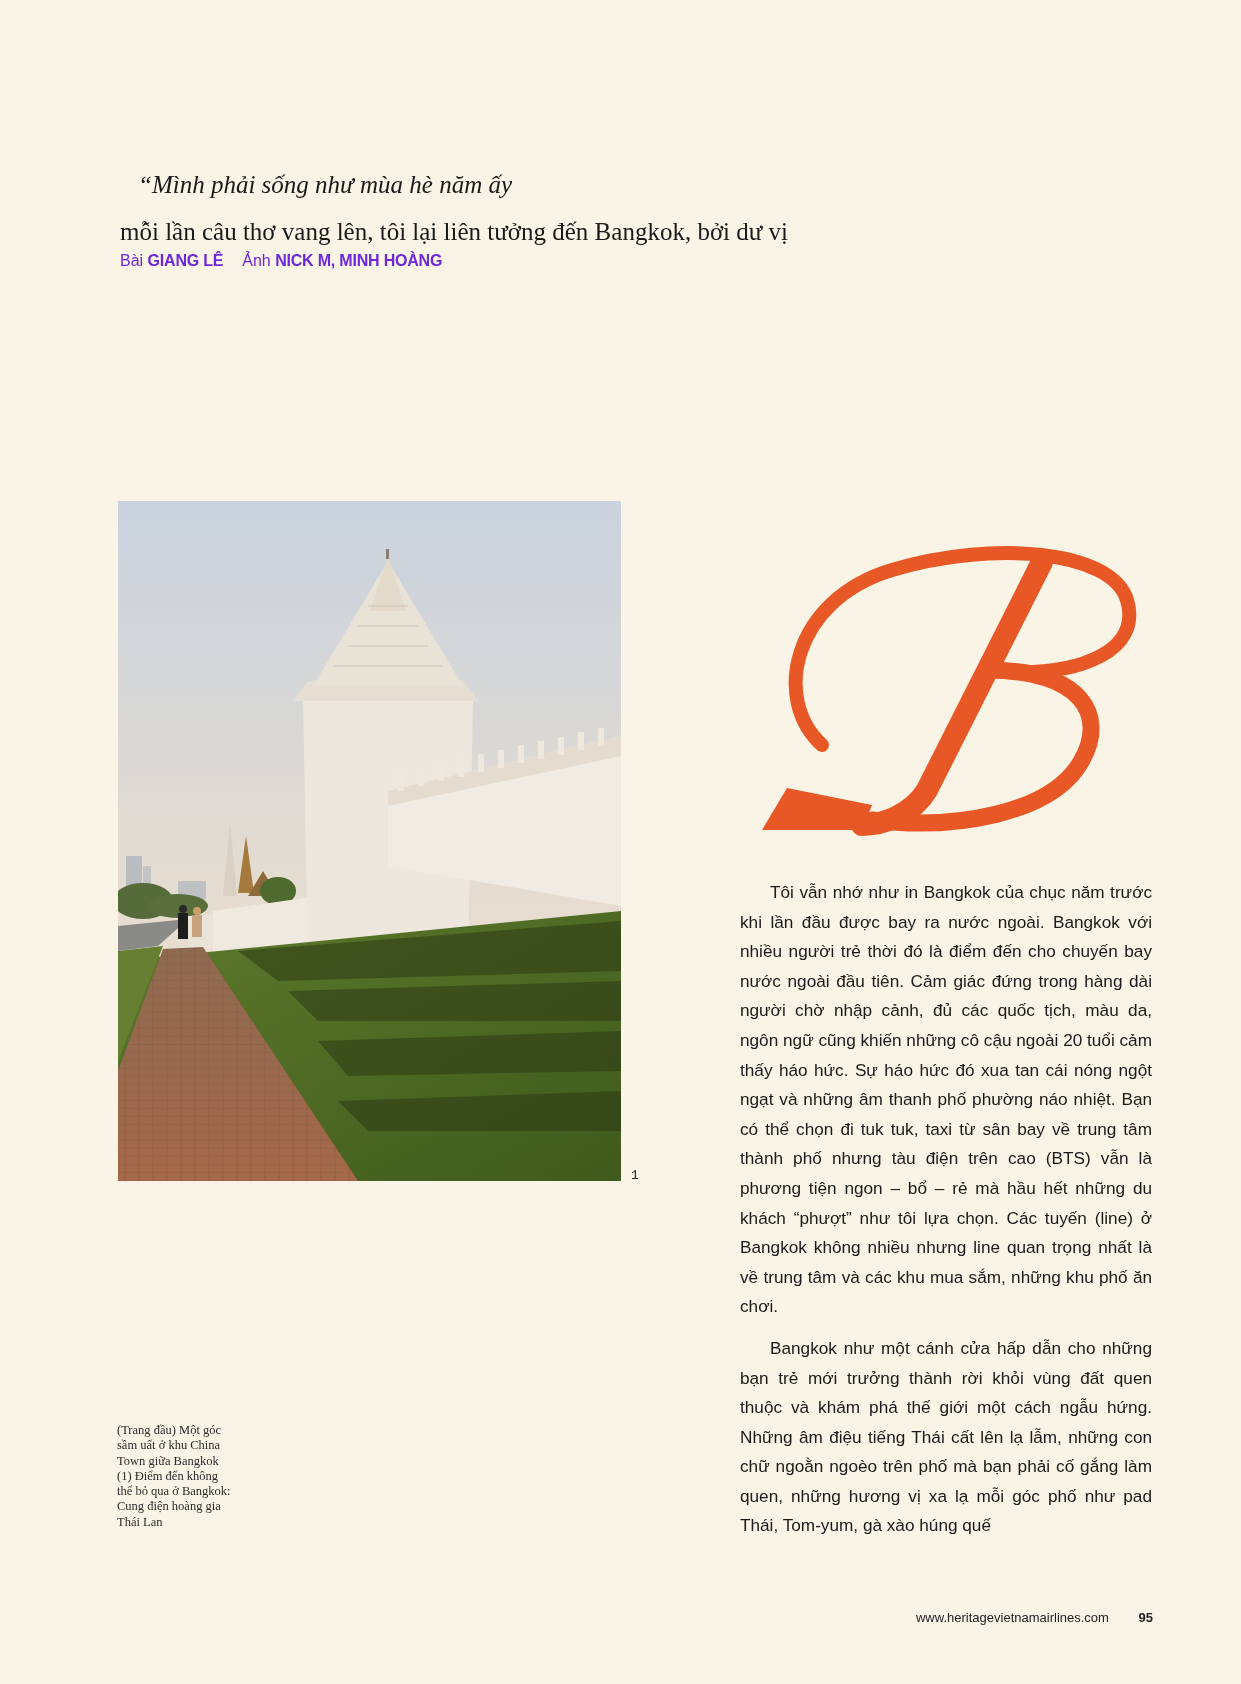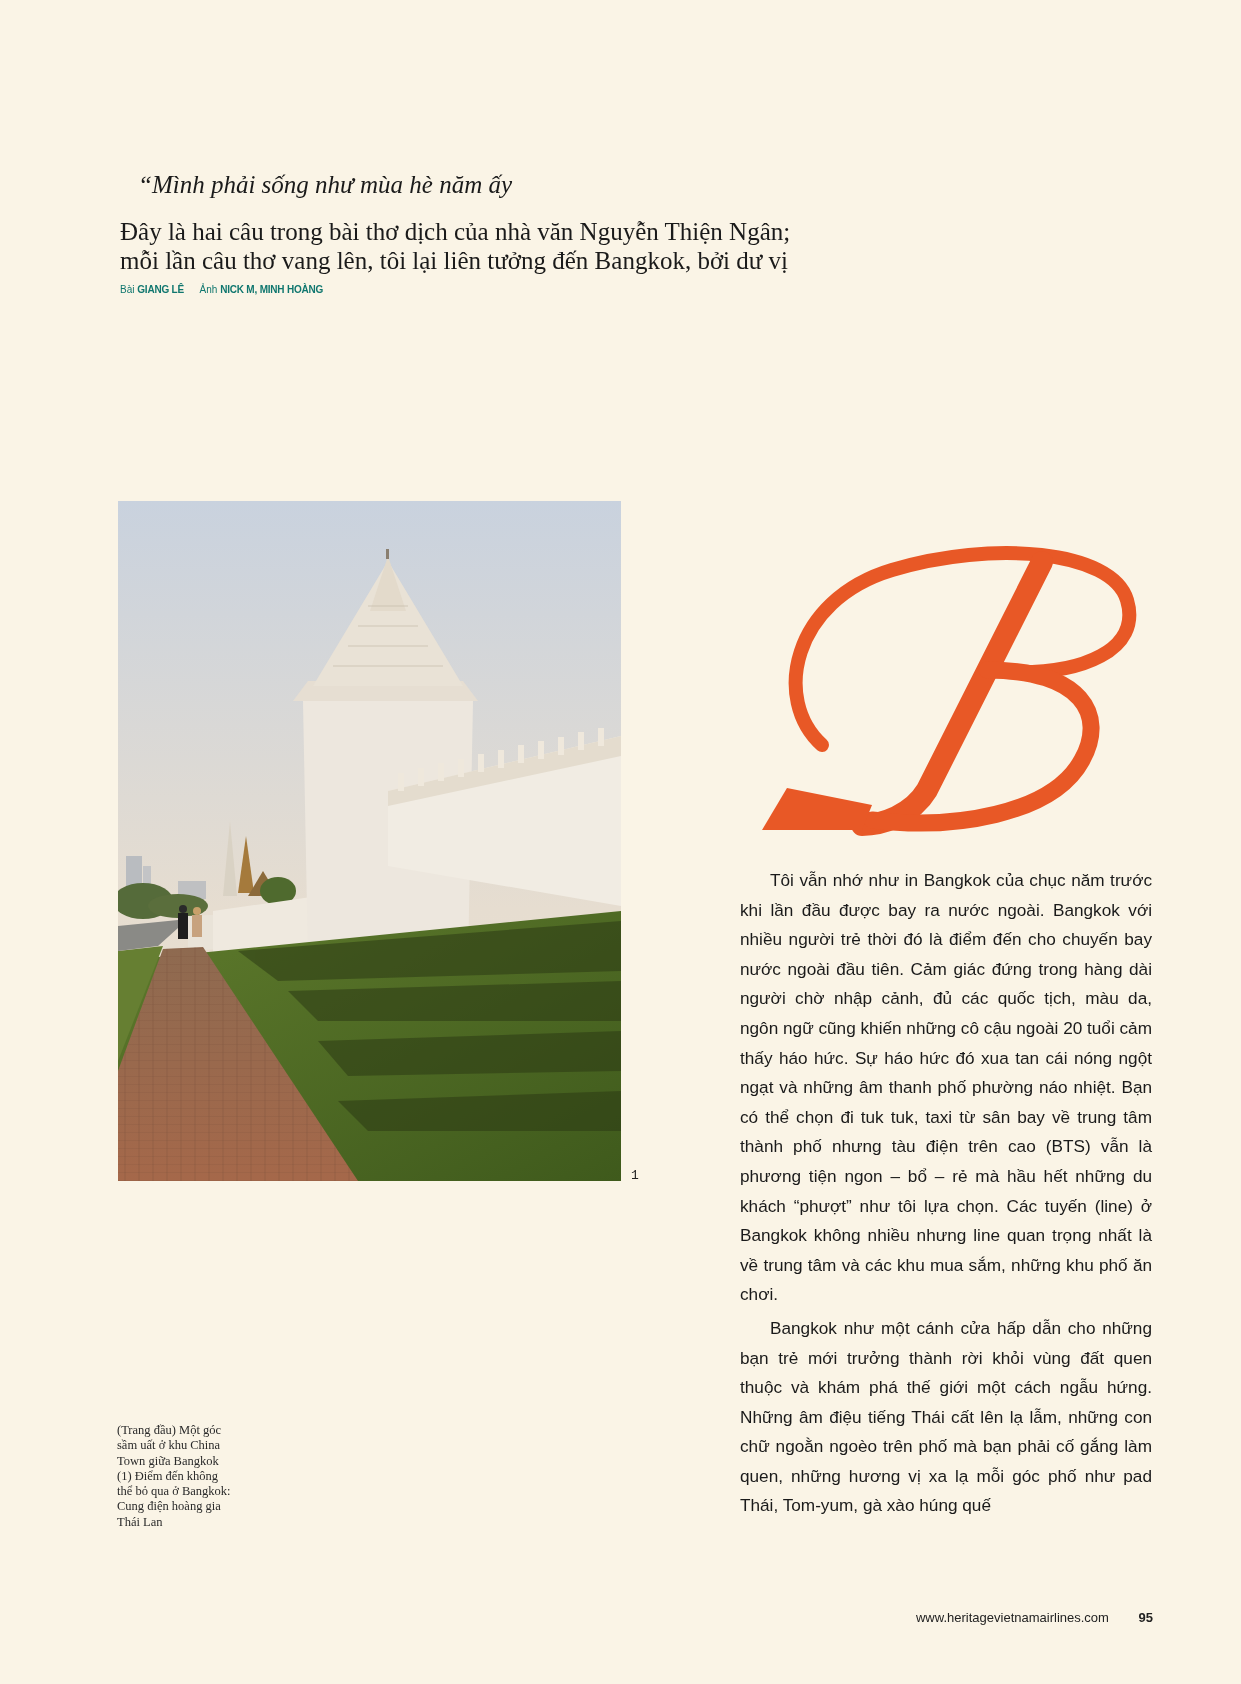--- a/index.html
+++ b/index.html
@@ -21,22 +21,22 @@
     margin: 18px;
   }
   .intro .lede {
     font-family: "Liberation Serif", "DejaVu Serif", serif;
     font-size: 25px; line-height: 29px;
     margin: 0;
   }
   .byline {
     margin-top: 6px;
     font-family: "Liberation Sans", sans-serif;
-    font-size: 10px; line-height: 18px;
-    color: #0f766e;
+    font-size: 16px; line-height: 18px;
+    color: #6d28d9;
   }
   .byline b { font-weight: 700; letter-spacing: -0.2px; }
   .byline .gap { display: inline-block; width: 10px; }
 
   .photo {
     position: absolute; left: 118px; top: 501px;
     width: 503px; height: 680px;
     overflow: hidden;
   }
   .photo svg { display: block; width: 100%; height: 100%; }
@@ -63,39 +63,38 @@
   }
   .article h2 {
     margin: 0 0 4px 0;
     text-align: center;
     color: #E85826;
     font-size: 19px; line-height: 24px; font-weight: 700;
     letter-spacing: -0.3px;
     padding-left: 60px;
   }
   .article p {
-    margin: 0 0 4px 0;
+    margin: 12px 0 4px 0;
     font-size: 17.2px; line-height: 29.6px;
     text-align: justify; text-indent: 30px;
     color: #1a1a1a;
   }
 
   .footer {
     position: absolute; top: 1610px; right: 88px;
     font-family: "Liberation Sans", sans-serif; font-size: 13px; color: #222;
   }
   .footer .url { margin-right: 26px; margin-top: 14px; }
   .footer .page { font-weight: 700; }
 </style>
 </head>
 <body>
 
 <div class="intro">
   <p class="poem">“Mình phải sống như mùa hè năm ấy</p>
-  <p class="lede">Đây là hai câu trong bài thơ dịch của nhà văn Nguyễn Thiện Ngân;</p>
   <p class="lede">mỗi lần câu thơ vang lên, tôi lại liên tưởng đến Bangkok, bởi dư vị</p>
   <div class="byline">
     <span>Bài</span>
     <b>GIANG LÊ</b>
     <span class="gap"></span>
     <span>Ảnh</span>
     <b>NICK M, MINH HOÀNG</b>
   </div>
 </div>
 

